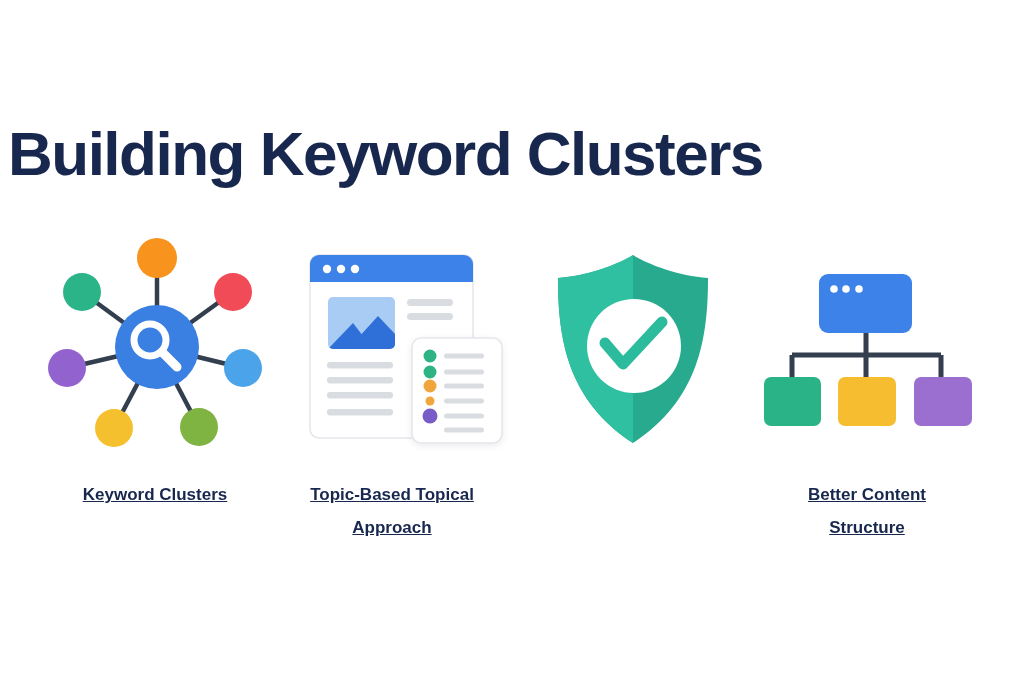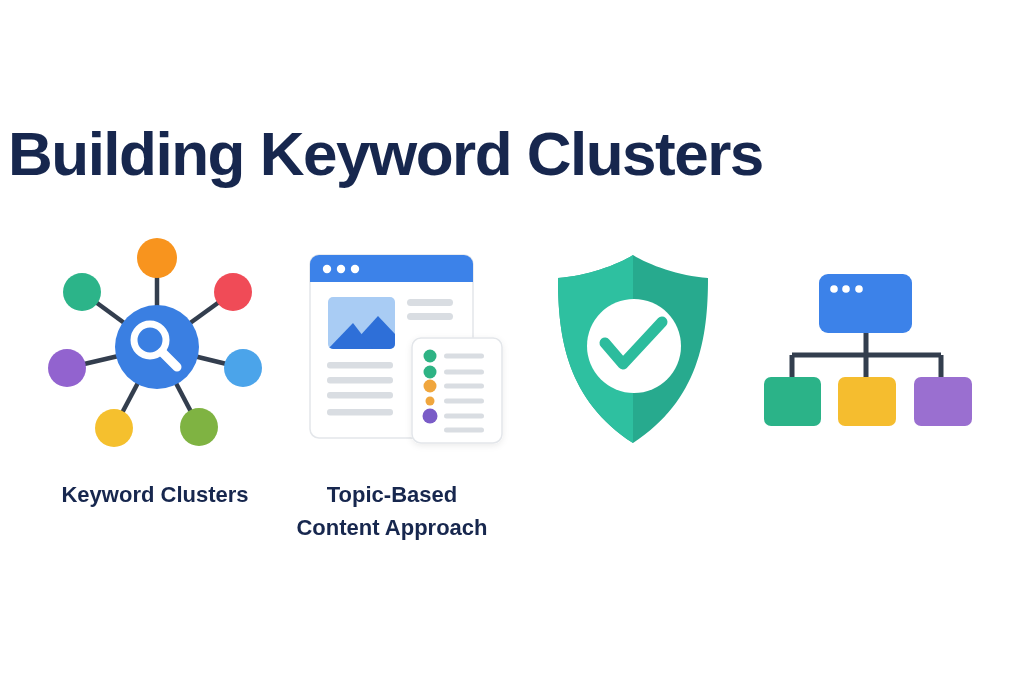--- a/index.html
+++ b/index.html
@@ -10,22 +10,23 @@
     overflow:hidden;
   }
   .title{
     position:absolute;left:0;top:110px;width:100%;margin:8px;
     font-size:62px;font-weight:bold;
     letter-spacing:-1.5px;color:var(--text-navy,#17274e);
   }
   .icon{position:absolute;}
   .label{
     position:absolute;top:478px;transform:translateX(-50%);
-    text-align:center;font-size:22px;line-height:33px;font-weight:bold;
+    text-align:center;font-size:17px;line-height:33px;font-weight:bold;
     color:var(--text-navy,#17274e);
+    text-decoration:underline;
   }
   .gray{fill:var(--gray-line,#d9dde2);}
   .conn{stroke:var(--connector,#333e4e);fill:none;}
   .panel{fill:#ffffff;stroke:var(--panel-border,#e3e6ea);stroke-width:1.5;}
 </style>
 </head>
 <body>
 
 <div class="canvas">
 
@@ -117,15 +118,16 @@
       <circle cx="84" cy="39" r="3.8" fill="#ffffff"></circle>
       <circle cx="96" cy="39" r="3.8" fill="#ffffff"></circle>
       <circle cx="109" cy="39" r="3.8" fill="#ffffff"></circle>
     </g>
     <rect x="14" y="127" width="57" height="49" rx="7" fill="#2bb388"></rect>
     <rect x="88" y="127" width="58" height="49" rx="7" fill="#f5bd2f"></rect>
     <rect x="164" y="127" width="58" height="49" rx="7" fill="#9a6fd0"></rect>
   </svg>
 
   <div class="label" style="left:155px;width:240px">Keyword Clusters</div>
-  <div class="label" style="left:392px;width:205px">Topic-Based Content Approach</div>
+  <div class="label" style="left:392px;width:205px">Topic-Based Topical Approach</div>
+  <div class="label" style="left:867px;width:185px">Better Content Structure</div>
 
 </div>
 
 </body></html>

